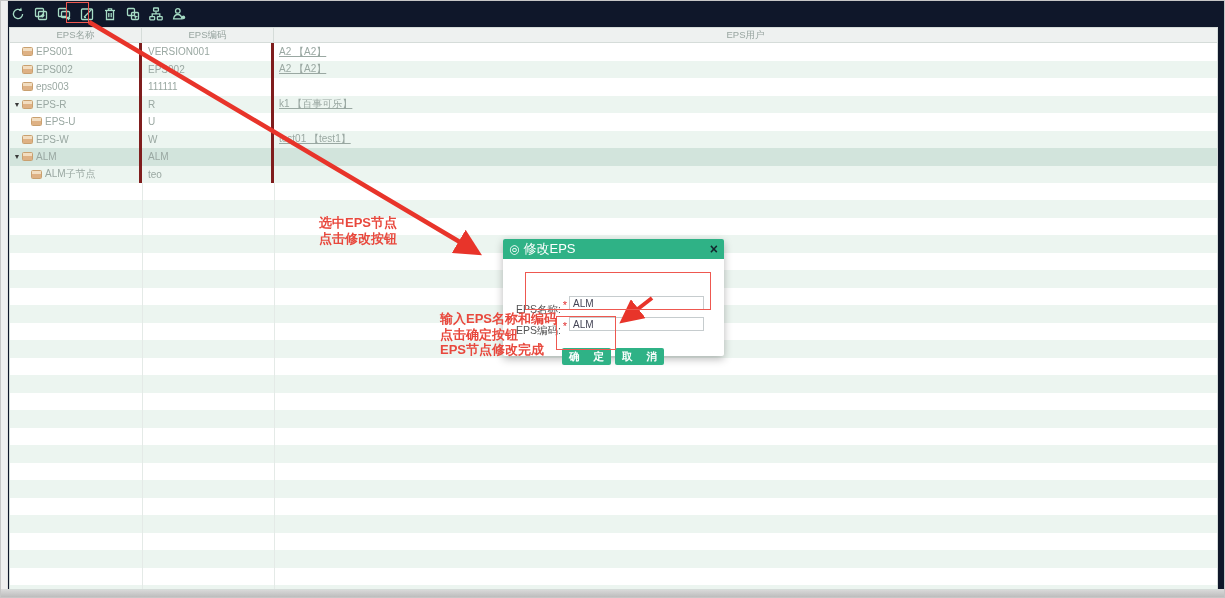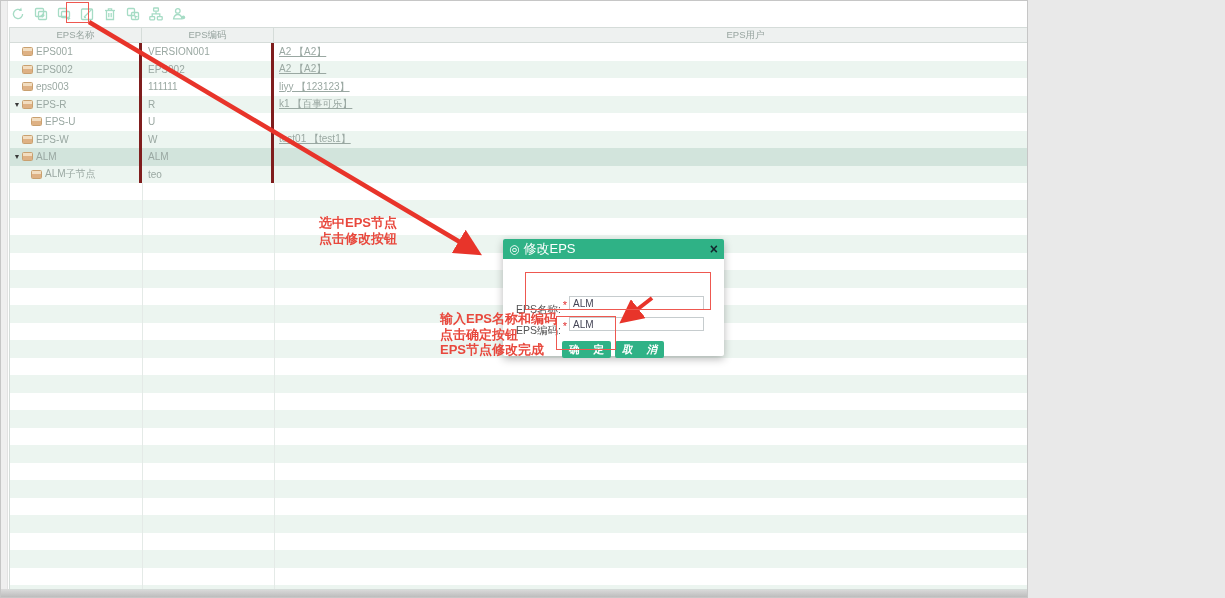--- a/index.html
+++ b/index.html
@@ -1,16 +1,16 @@
 <!DOCTYPE html>
 <html><head>
 <meta charset="utf-8">
 <style>
   html,body{margin:0;padding:0;background:#e9e9e9;font-family:"Liberation Sans","DejaVu Sans",sans-serif;}
-  .frame{position:relative;width:1028px;height:598px;background:#ffffff;border:1px solid #c6c6c6;
+  .frame{position:relative;width:1225px;height:598px;background:#0f172a;border:1px solid #c6c6c6;
          box-sizing:border-box;overflow:hidden;}
   .frame .bottom-bar{position:absolute;left:0;right:0;bottom:0;height:8px;
          background:linear-gradient(#dcdcdc,#bdbdbd);}
   .frame .left-gutter{position:absolute;left:0;top:0;bottom:8px;width:6px;background:#efefef;border-right:1px solid #e2e2e2;}
 
   
   .toolbar{position:absolute;left:7px;top:2px;height:22px;display:flex;align-items:center;padding-left:2px;z-index:2;}
   .tb-btn{width:16px;height:16px;margin-right:7px;display:flex;align-items:center;justify-content:center;cursor:pointer;}
   .tb-btn svg{width:16px;height:16px;}
   .tb-btn svg *{stroke:#a6dcc5;fill:none;stroke-width:1.3;}
@@ -49,25 +49,25 @@
   .dlg-ico{font-size:12px;line-height:20px;margin-right:4px;}
   .dlg-title{font-size:13px;flex:1;}
   .dlg-close{font-size:14px;font-weight:bold;color:#14272e;cursor:pointer;line-height:20px;}
   .dlg-body{position:relative;height:97px;}
   .f-row{position:absolute;left:0;display:flex;align-items:center;height:16px;}
   .f-row.r1{top:36px;} .f-row.r2{top:57px;}
   .f-label{width:58px;text-align:right;font-size:10.5px;color:#555;margin-top:13px;}
   .f-star{color:#e02d2d;font-size:11px;width:8px;text-align:center;margin-top:3px;}
   .f-input{width:127px;height:12px;border:1px solid #c6ccce;font-size:10px;color:#445;
            padding:0 3px;font-family:"Liberation Sans",sans-serif;}
-  .dlg-btn{position:absolute;top:82px;width:49px;height:17px;background:#2fb286;border:none;border-radius:2px;
+  .dlg-btn{position:absolute;top:89px;width:49px;height:17px;background:#2fb286;border:none;border-radius:2px;
            color:#fff;font-size:10.5px;font-weight:bold;display:flex;align-items:center;justify-content:center;
            cursor:pointer;font-family:"Liberation Sans",sans-serif;}
   .dlg-btn span{letter-spacing:14px;margin-right:-14px;}
-  .btn-ok{left:59px;} .btn-cancel{left:112px;font-style:italic;}
+  .btn-ok{left:59px;} .btn-cancel{left:112px;}
 
   
   .anno-svg{position:absolute;left:0;top:0;width:1225px;height:598px;z-index:40;pointer-events:none;}
   .anno-rect{position:absolute;border:2px solid #ee5850;z-index:50;pointer-events:none;}
   .rect-toolbar{left:65px;top:1px;width:21px;height:19px;border-width:1.5px;}
   .rect-fields{left:524px;top:271px;width:184px;height:36px;border-width:1.5px;}
   .rect-ok{left:555px;top:315px;width:58px;height:32px;border-width:1.5px;}
   .anno-text{position:absolute;color:#e8483d;font-size:13px;font-weight:bold;line-height:15.5px;z-index:50;
              pointer-events:none;white-space:nowrap;}
   .step1{left:318px;top:214px;}
@@ -167,21 +167,20 @@
           <div class="cell c2">EPS002</div>
           <div class="cell c3">A2 【A2】</div>
         </div>
         <div class="trow">
           <div class="cell c1">
             <span class="exp"></span>
             <span class="box-icon"></span>
             <span>eps003</span>
           </div>
           <div class="cell c2">111111</div>
-          <div class="cell c3">liyy 【123123】</div>
         </div>
         <div class="trow">
           <div class="cell c1">
             <span class="exp">▼</span>
             <span class="box-icon"></span>
             <span>EPS-R</span>
           </div>
           <div class="cell c2">R</div>
           <div class="cell c3">k1 【百事可乐】</div>
         </div>

